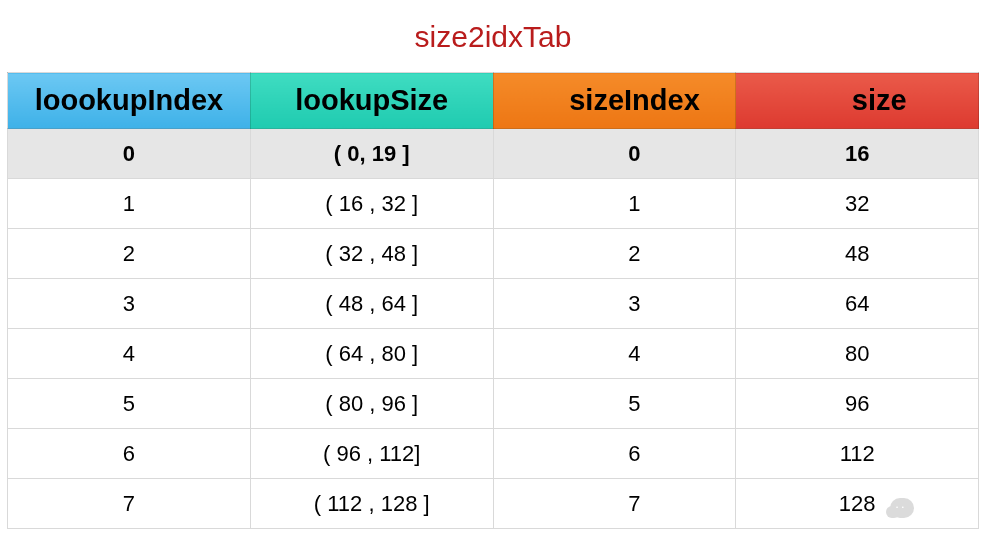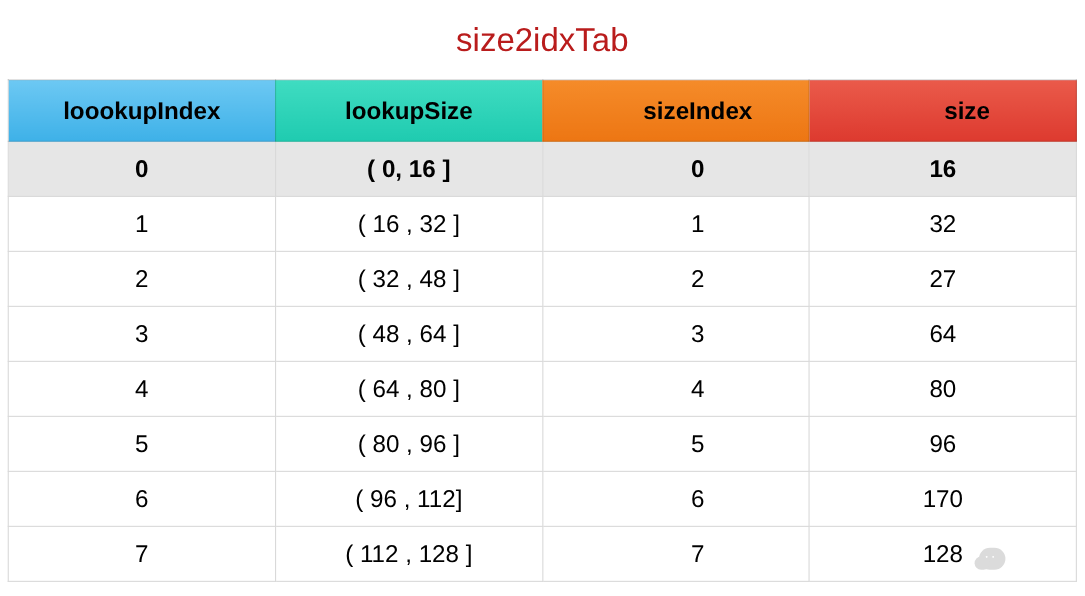--- a/index.html
+++ b/index.html
@@ -29,21 +29,21 @@
       border-collapse: collapse;
     }
     .header-row {
       display: table-row;
     }
     .header-cell {
       display: table-cell;
       height: 56px;
       vertical-align: middle;
       text-align: center;
-      font-size: 22px;
+      font-size: 29px;
       font-weight: 700;
       color: #000;
       border: 1px solid rgba(0,0,0,0.15);
     }
     .th-blue {
       background: linear-gradient(to bottom, #6cc8f3, #3eb1e8);
     }
     .th-teal {
       background: linear-gradient(to bottom, #3fdcc1, #1fcbb0);
     }
@@ -134,35 +134,35 @@
 <div class="table">
   <div class="header-row">
     <div class="header-cell th-blue col1">loookupIndex</div>
     <div class="header-cell th-teal col2">lookupSize</div>
     <div class="header-cell th-orange col3">sizeIndex</div>
     <div class="header-cell th-red col4">size</div>
   </div>
 
   <div class="data-row highlight">
     <div class="data-cell col1">0</div>
-    <div class="data-cell col2">( 0, 16 ]</div>
+    <div class="data-cell col2">( 0, 19 ]</div>
     <div class="data-cell col3">0</div>
     <div class="data-cell col4">16</div>
   </div>
   <div class="data-row">
     <div class="data-cell col1">1</div>
     <div class="data-cell col2">( 16 , 32 ]</div>
     <div class="data-cell col3">1</div>
     <div class="data-cell col4">32</div>
   </div>
   <div class="data-row">
     <div class="data-cell col1">2</div>
     <div class="data-cell col2">( 32 , 48 ]</div>
     <div class="data-cell col3">2</div>
-    <div class="data-cell col4">27</div>
+    <div class="data-cell col4">48</div>
   </div>
   <div class="data-row">
     <div class="data-cell col1">3</div>
     <div class="data-cell col2">( 48 , 64 ]</div>
     <div class="data-cell col3">3</div>
     <div class="data-cell col4">64</div>
   </div>
   <div class="data-row">
     <div class="data-cell col1">4</div>
     <div class="data-cell col2">( 64 , 80 ]</div>
@@ -172,21 +172,21 @@
   <div class="data-row">
     <div class="data-cell col1">5</div>
     <div class="data-cell col2">( 80 , 96 ]</div>
     <div class="data-cell col3">5</div>
     <div class="data-cell col4">96</div>
   </div>
   <div class="data-row">
     <div class="data-cell col1">6</div>
     <div class="data-cell col2">( 96 , 112]</div>
     <div class="data-cell col3">6</div>
-    <div class="data-cell col4">170</div>
+    <div class="data-cell col4">112</div>
   </div>
   <div class="data-row">
     <div class="data-cell col1">7</div>
     <div class="data-cell col2">( 112 , 128 ]</div>
     <div class="data-cell col3">7</div>
     <div class="data-cell col4">128</div>
   </div>
 </div>
 
 <div class="watermark">

